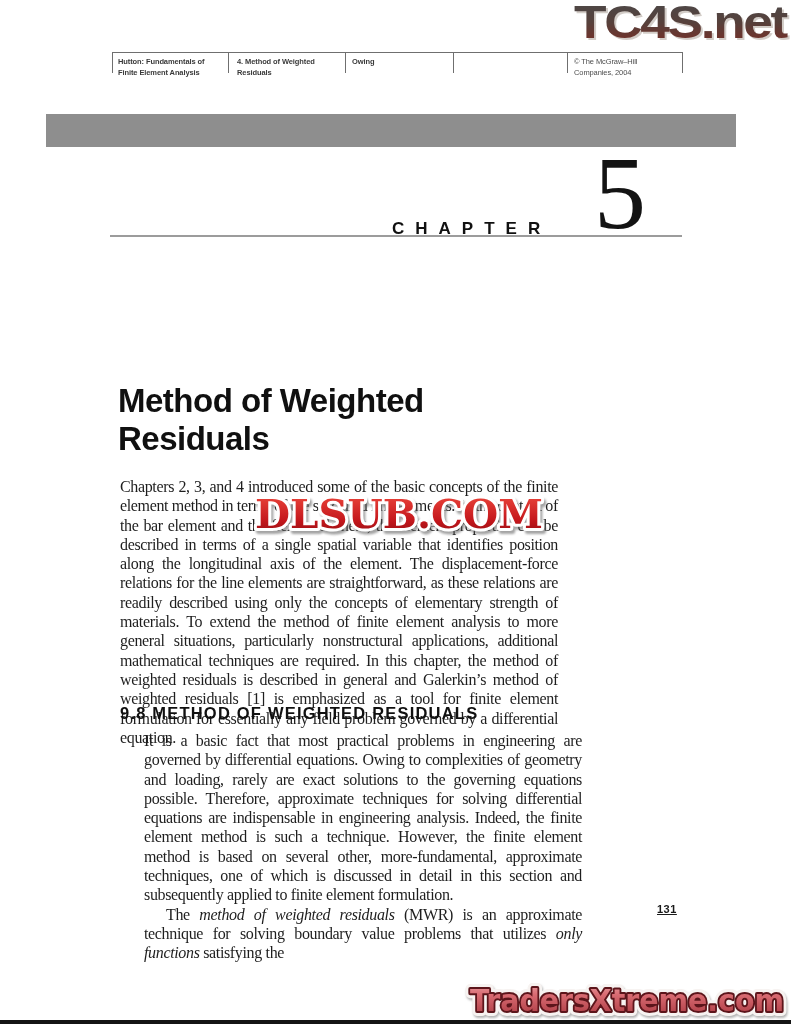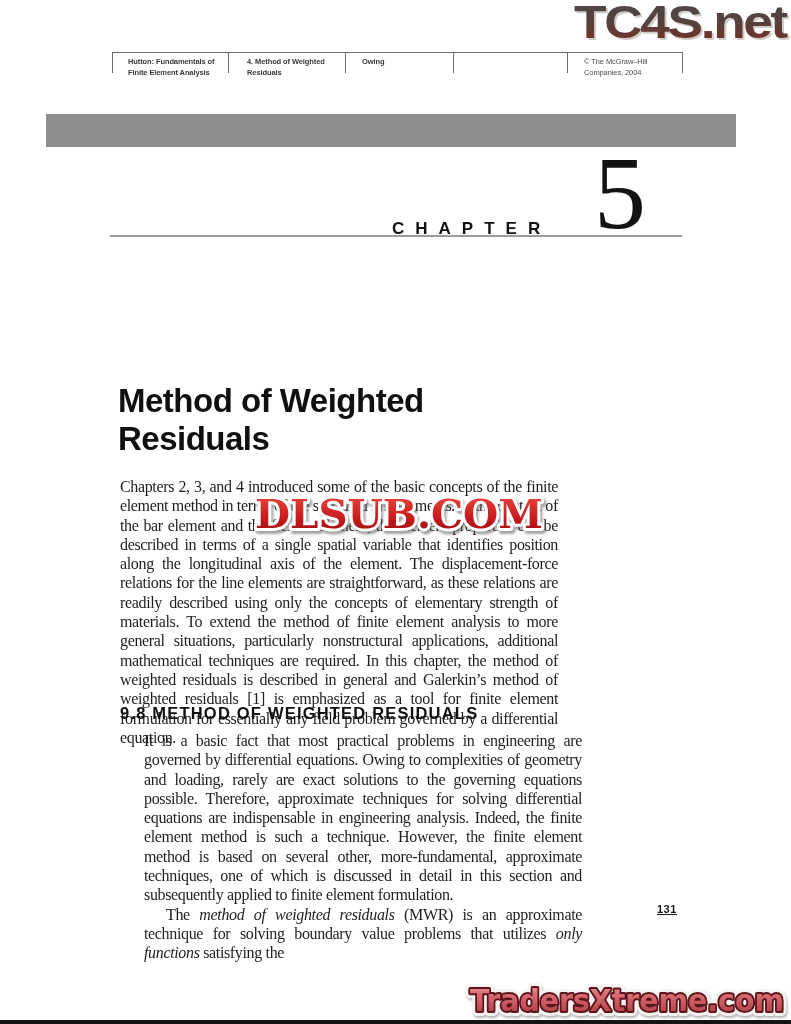--- a/index.html
+++ b/index.html
@@ -3,21 +3,21 @@
 <meta charset="utf-8">
 <style>
   html,body{margin:0;padding:0;background:#ffffff;}
   .page{position:relative;width:791px;height:1024px;background:#ffffff;overflow:hidden;
         font-family:"Liberation Serif",serif;}
 
   
   .hdr-rule{position:absolute;left:112px;top:52px;width:570px;height:1px;background:#6f6f6f;}
   .hdr-tick{position:absolute;top:52px;width:1px;height:21px;background:#6f6f6f;}
   .hdr-col{position:absolute;top:56px;font-family:"Liberation Sans",sans-serif;
-           font-size:7.5px;line-height:11px;color:#3a3a3a;font-weight:bold;letter-spacing:-.1px;margin-left:10px;}
+           font-size:7.5px;line-height:11px;color:#3a3a3a;font-weight:bold;letter-spacing:-.1px;}
   .hdr-col.light{font-weight:normal;color:#4d4d4d;}
 
   
   .wm-top{position:absolute;left:558px;top:0;width:232px;height:46px;
           filter:drop-shadow(2px 2px 0 rgba(205,198,193,.9));}
   .wm-mid{position:absolute;left:248px;top:486px;width:302px;height:54px;
           filter:drop-shadow(2px 3px 1px rgba(90,90,90,.55));}
   .wm-bot{position:absolute;left:464px;top:978px;width:326px;height:46px;
           filter:drop-shadow(1px 2px 1px rgba(130,130,130,.6));}
 

